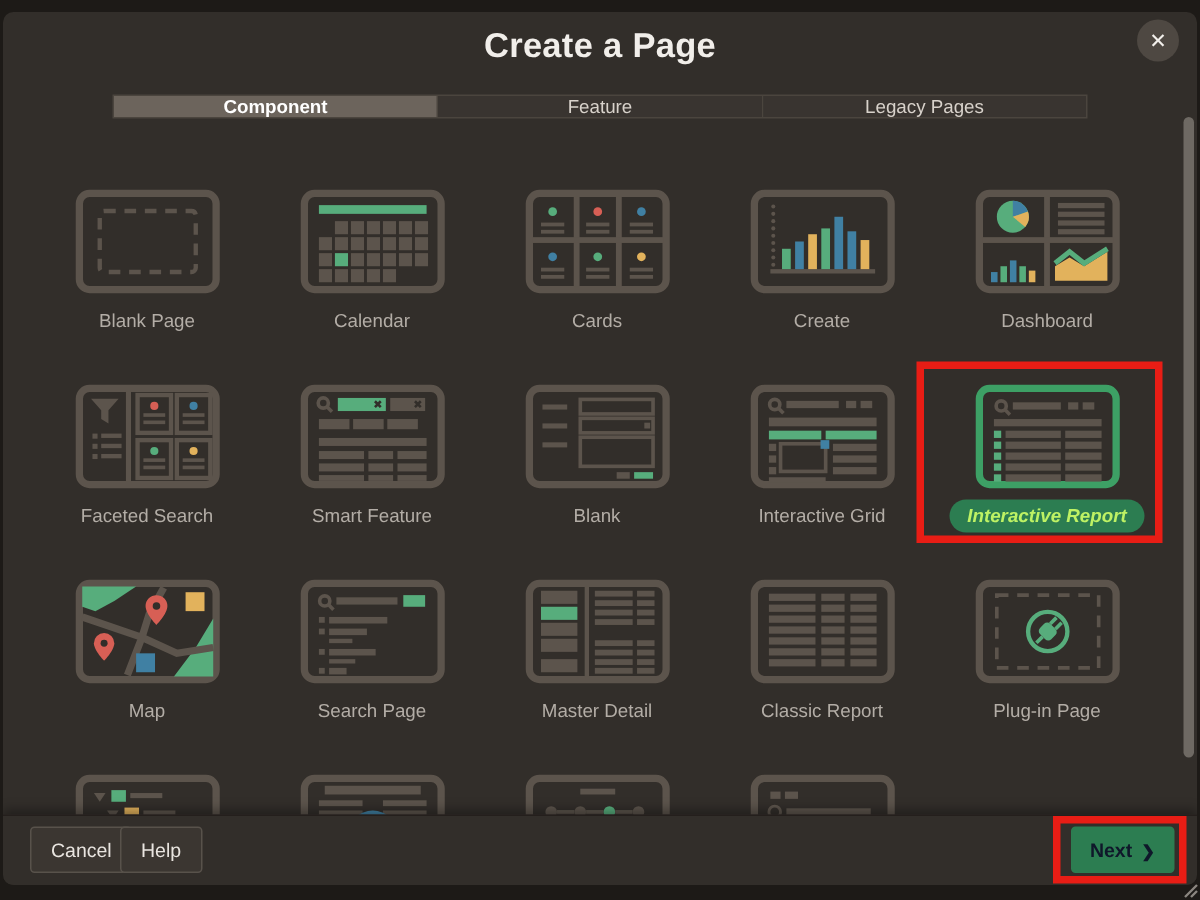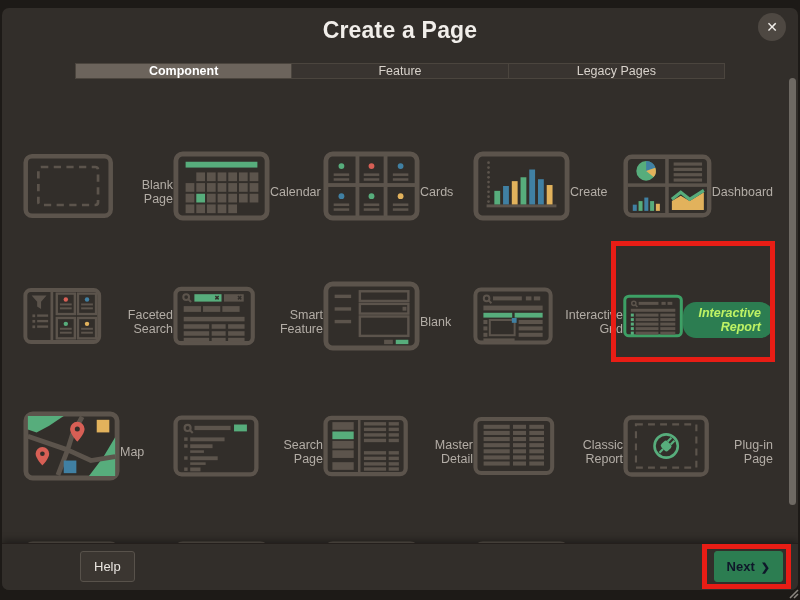--- a/index.html
+++ b/index.html
@@ -12,22 +12,22 @@
   .close-btn{position:absolute;top:5px;right:12px;width:28px;height:28px;border-radius:50%;
     background:#4e4842;color:#f2efeb;font-size:14px;line-height:28px;text-align:center;cursor:pointer;}
   .tabbar{position:absolute;top:55px;left:73px;width:650px;height:16px;display:flex;
     border:1px solid var(--tab-border);box-sizing:border-box;}
   .tab{flex:1;display:flex;align-items:center;justify-content:center;font-size:12.5px;
     background:var(--tab-bg);color:var(--tab-text);border-right:1px solid var(--tab-border);cursor:pointer;}
   .tab:last-child{border-right:none;}
   .tab.selected{background:var(--tab-selected-bg);color:#fff;font-weight:bold;}
   .grid{position:absolute;top:108px;left:21px;width:750px;height:428px;
     display:flex;flex-wrap:wrap;align-content:flex-start;overflow:hidden;}
-  .tile{width:150px;height:130px;display:flex;flex-direction:row;align-items:center;
-    padding-top:10px;box-sizing:border-box;cursor:pointer;text-align:right;}
+  .tile{width:150px;height:130px;display:flex;flex-direction:column;align-items:center;
+    padding-top:10px;box-sizing:border-box;cursor:pointer;}
   svg.icon{width:97px;height:70px;display:block;}
   .tile-label{margin-top:11px;font-size:12.5px;color:var(--label-text);}
   .tile-label.pill{background:var(--green-dark);color:#bef264;font-weight:600;
     padding:4px 12px;border-radius:13px;margin-top:7px;font-style:italic;}
   .f-g{fill:var(--icon-gray)} .f-gr{fill:var(--green)}
   .f-bl{fill:var(--blue)} .f-yl{fill:var(--yellow)} .f-rd{fill:var(--red-coral)} .f-bg{fill:var(--dialog-bg)}
   .s-g{stroke:var(--icon-gray);fill:none} .s-gr{stroke:var(--green-border);fill:none}
   .s-dk{stroke:var(--dialog-bg);fill:none}
   .footer{position:absolute;left:0;right:0;bottom:0;height:46px;background:var(--dialog-bg);
     box-shadow:0 -3px 7px rgba(0,0,0,.35);border-top:1px solid #241f1c;}
@@ -440,20 +440,21 @@
             <rect class="f-g" x="24" y="12" width="9" height="5"></rect>
             <circle class="s-g" cx="17" cy="26" r="4" stroke-width="2"></circle>
             <rect class="f-g" x="25" y="23.5" width="58" height="5"></rect>
           </svg>
         </div>
       </div>
 
     <div class="scrollbar-thumb"></div>
 
     <div class="footer">
+      <button class="btn btn-cancel">Cancel</button>
       <button class="btn btn-help">Help</button>
       <button class="btn btn-next"><span>Next</span><span class="chev">❯</span></button>
     </div>
   </div>
 
   <div class="annotation ann-ir"></div>
   <div class="annotation ann-next"></div>
 
   <svg class="resize-handle" viewBox="0 0 11 11">
     <path d="M10,2 L2,10 M10,6 L6,10" stroke="#8a857f" stroke-width="1.6" fill="none"></path>

